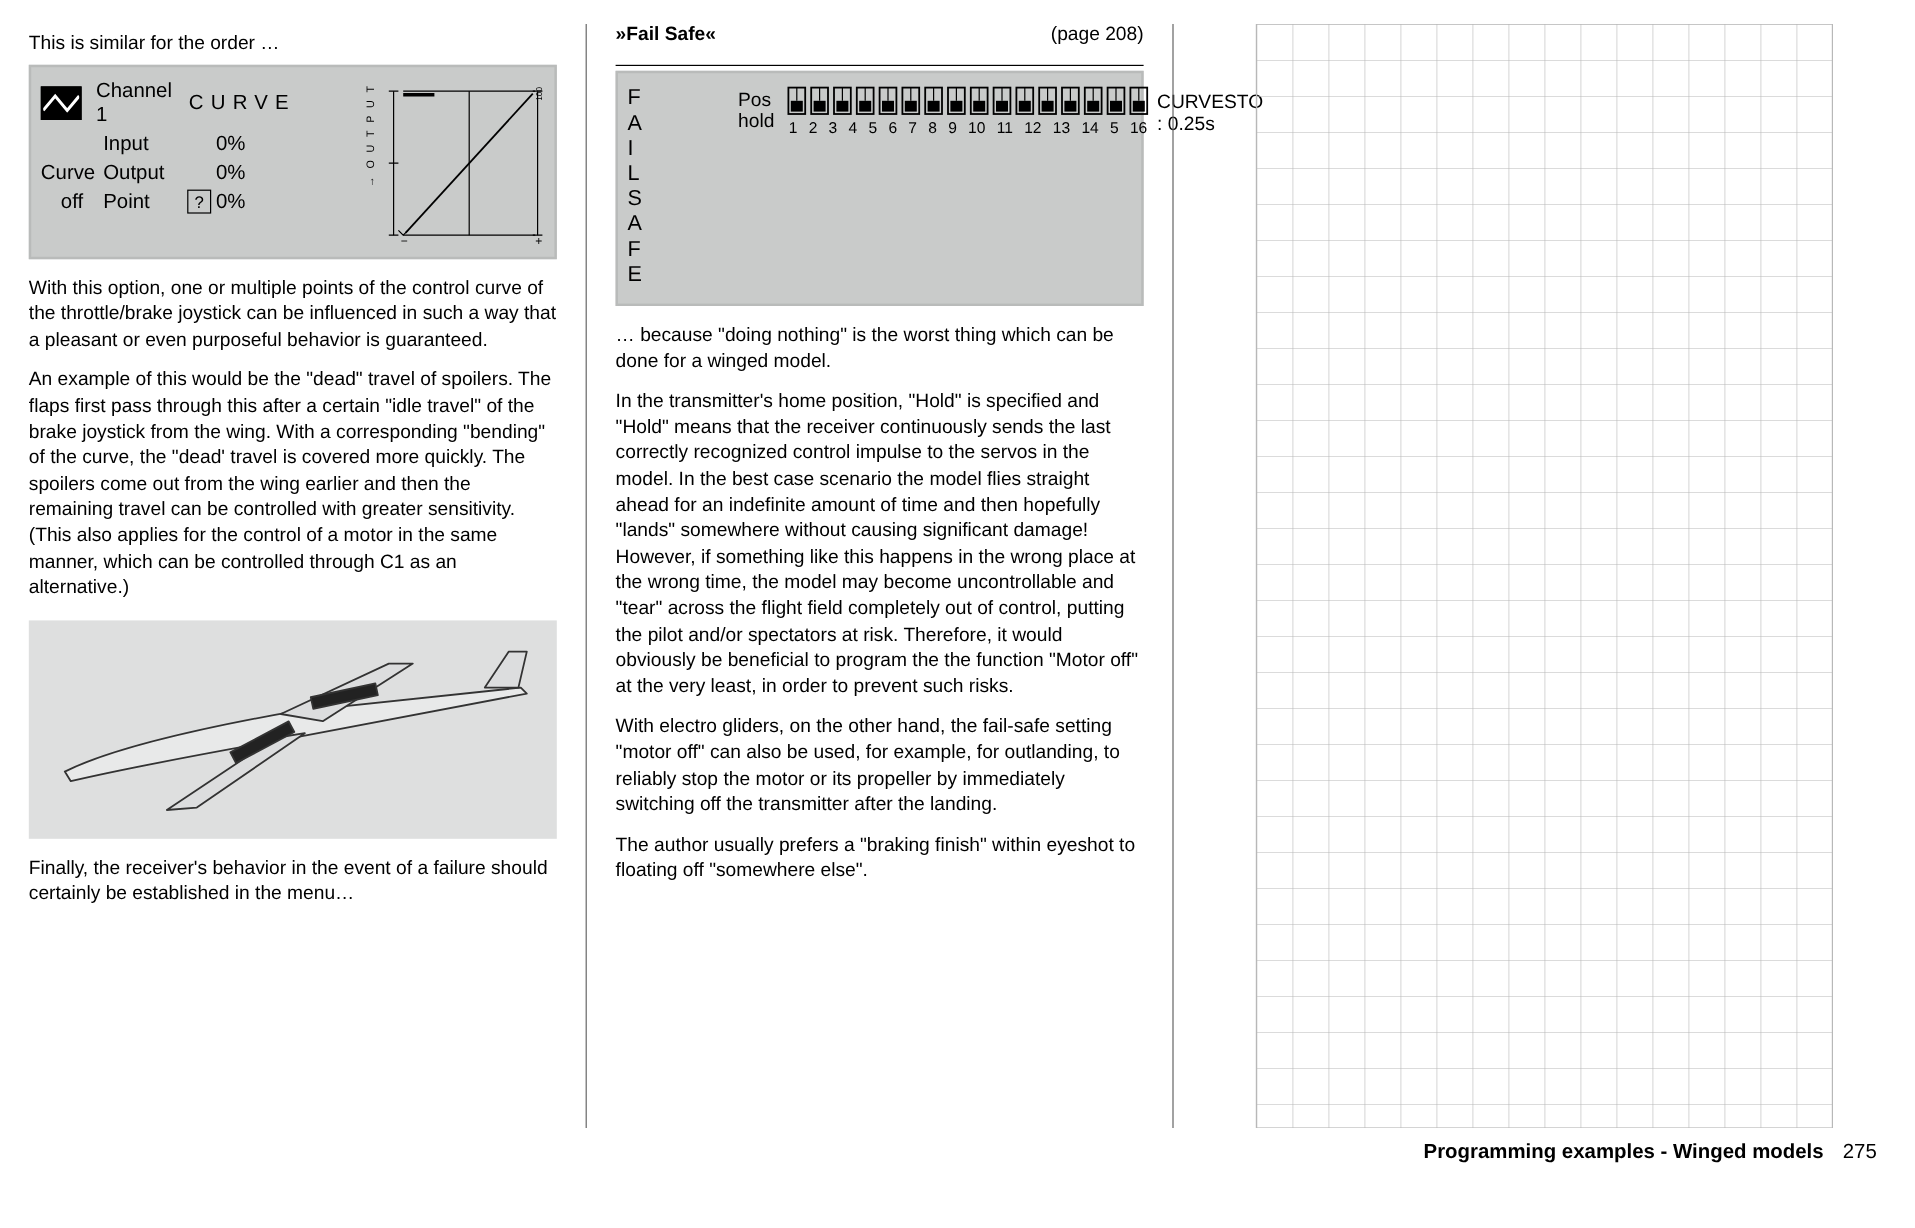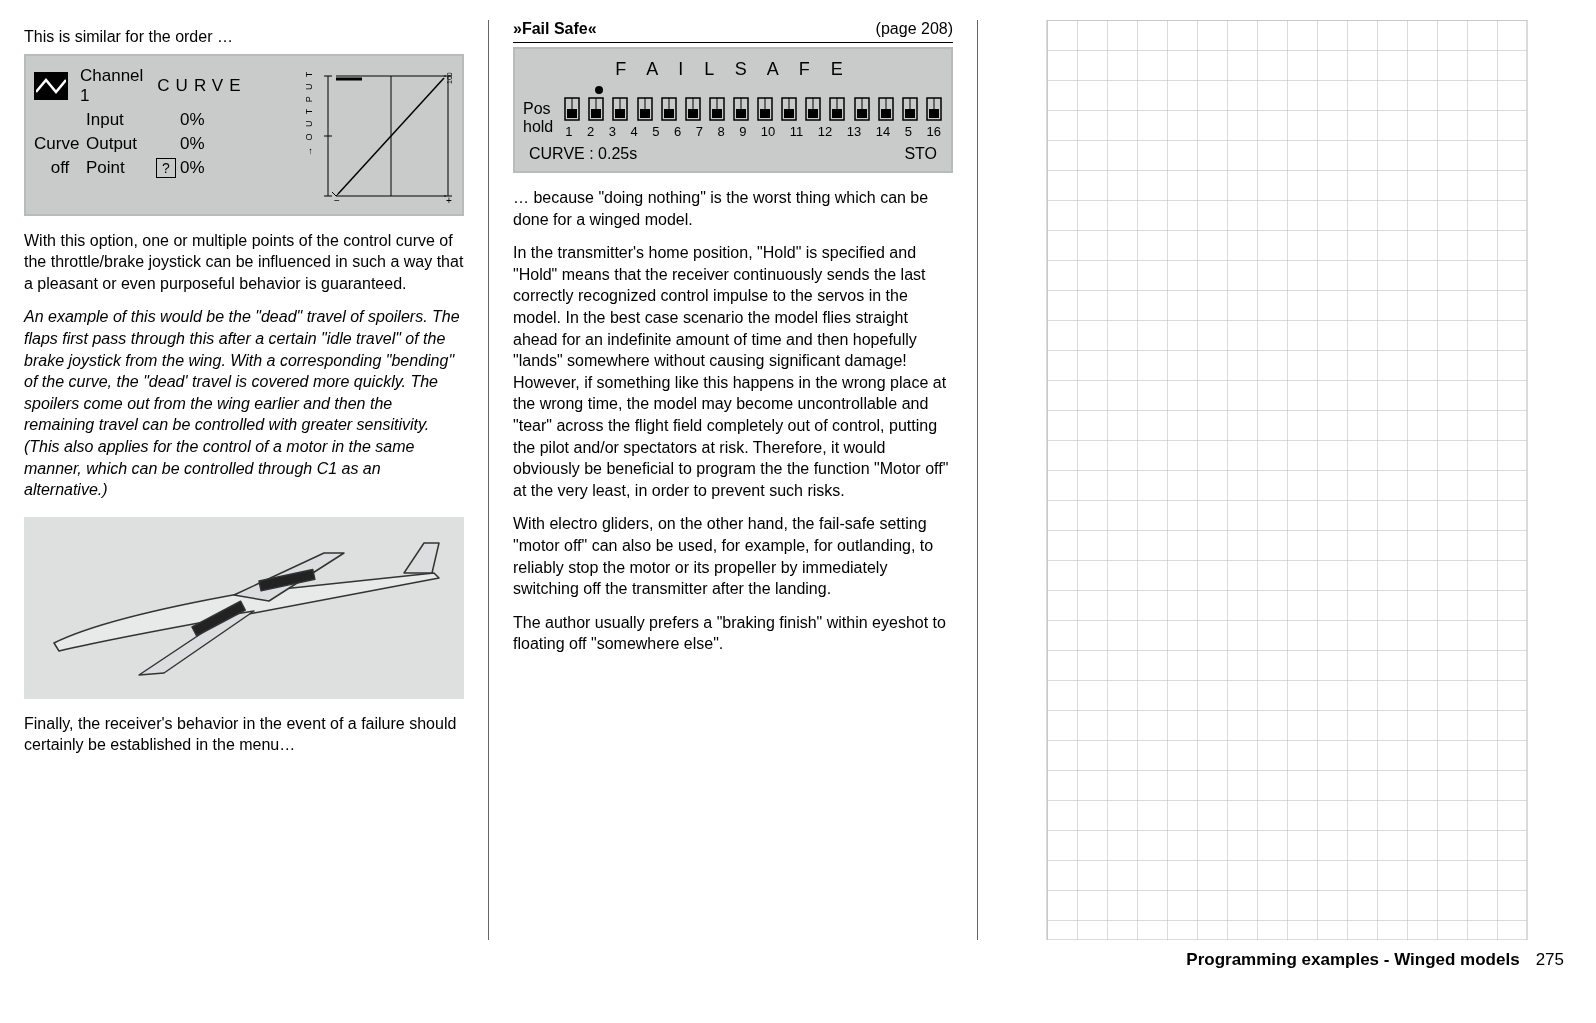--- a/index.html
+++ b/index.html
@@ -21,21 +21,21 @@
     display: flex;
     flex-direction: column;
   }
   .col1, .col2 { max-width: 440px; }
   .col3 { flex: 1.1; }
   .section-title-row {
     display: flex;
     justify-content: space-between;
     align-items: baseline;
     border-bottom: 1px solid #000;
-    padding-bottom: 4px;
+    padding-bottom: 16px;
     margin-bottom: 4px;
   }
   .section-title-row .title { font-weight: bold; }
   .section-title-row .pageref { font-weight: normal; }
   .lcd-panel {
     background: #c9cbca;
     border: 2px solid #b9bbba;
     padding: 10px 8px 8px 8px;
     margin-bottom: 8px;
   }
@@ -70,32 +70,32 @@
     width: 18px; height: 18px;
     display: inline-flex;
     align-items: center; justify-content: center;
     font-size: 14px;
   }
   .ch1-graph {
     width: 150px; height: 140px;
     position: relative;
   }
   .body-text { margin: 6px 0; line-height: 1.35; }
-  .italic { font-style: italic; }
+  .italic { }
   .glider-box {
     background: #dedfdf;
     padding: 6px;
     margin: 10px 0 8px 0;
     display: flex;
     justify-content: center;
   }
   .failsafe-inner {
     display: flex;
-    flex-direction: column;
-    align-items: center;
+    flex-direction: row;
+    align-items: flex-start;
   }
   .fs-title { letter-spacing: 8px; font-size: 18px; margin-bottom: 6px; }
   .fs-body { width: 100%; display: flex; align-items: center; gap: 10px; }
   .fs-left { font-size: 16px; line-height: 1.1; }
   .fs-switchrow { flex: 1; }
   .fs-numbers { display: flex; justify-content: space-between; font-size: 13px; padding: 2px 2px 0 2px; }
   .fs-switches { display: flex; justify-content: space-between; gap: 1px; }
   .fs-switch {
     width: 18px; height: 26px;
     position: relative;

